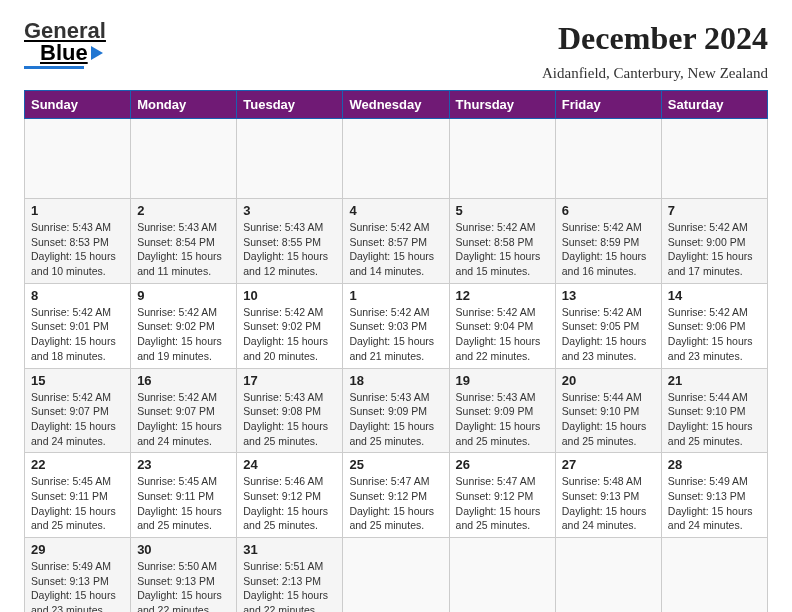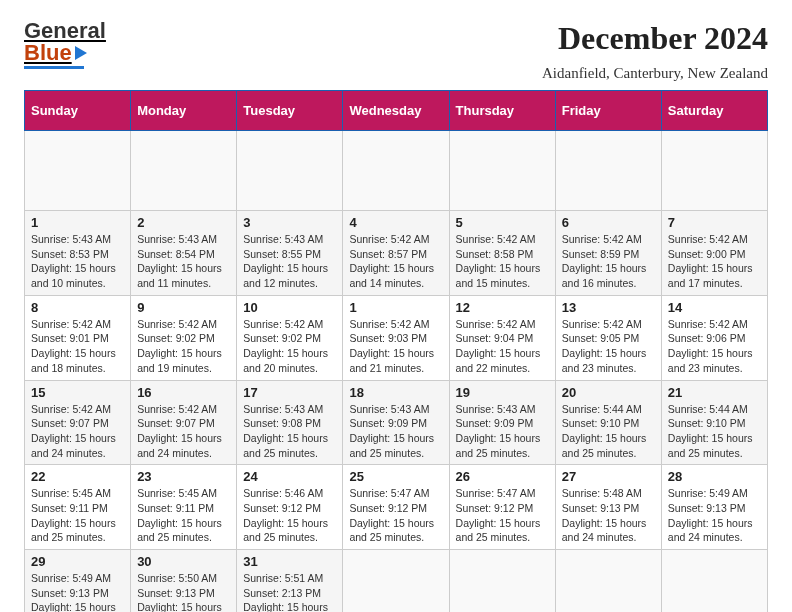--- a/index.html
+++ b/index.html
@@ -51,24 +51,24 @@
       font-size: 15px;
       color: #333;
       margin-top: 8px;
     }
     .calendar-table {
       width: 100%;
       border-collapse: collapse;
       font-size: 11px;
     }
     .calendar-table th {
-      background: #be185d;
+      background: #701a75;
       color: #fff;
       text-align: left;
-      padding: 12px 6px;
+      padding: 6px 6px;
       font-size: 13px;
       font-weight: bold;
       border: 1px solid #1a60b0;
     }
     .calendar-table td {
       border: 1px solid #ccc;
       padding: 4px 6px;
       vertical-align: top;
       height: 80px;
       width: 14.28%;
@@ -95,21 +95,21 @@
   </style>
 </head>
 <body>
 
 <div class="header-area">
   <div class="logo">
     <div class="logo-line">
       <span class="logo-text">General</span>
     </div>
     <div style="display:flex;align-items:center;">
-      <span class="logo-text blue" style="color:#c2410c;">Blue</span>
+      <span class="logo-text blue" style="color:#000000;margin-left:16px;">Blue</span>
       <span style="display:inline-block;width:0;height:0;border-top:7px solid transparent;border-bottom:7px solid transparent;border-left:12px solid #2176d2;margin-left:3px;"></span>
     </div>
     <div class="logo-blue-line"></div>
   </div>
   <div class="title-block">
     <div class="month-title">December 2024</div>
     <div class="location-title">Aidanfield, Canterbury, New Zealand</div>
   </div>
 </div>
 

